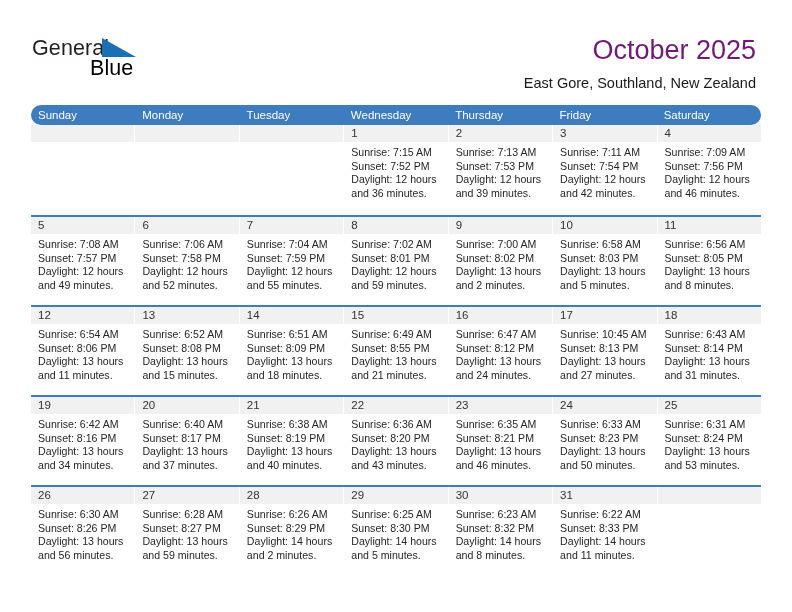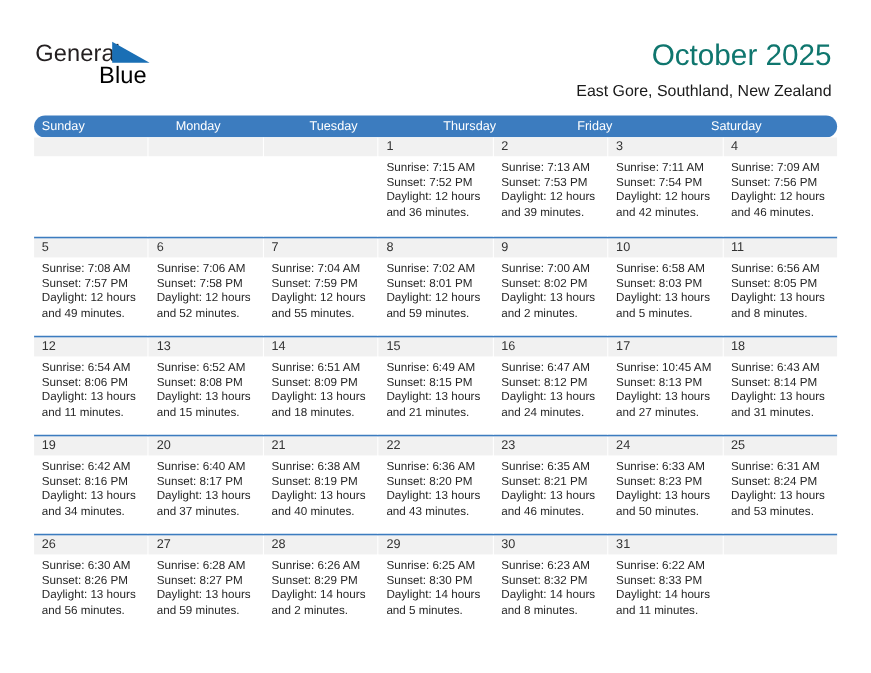--- a/index.html
+++ b/index.html
@@ -69,21 +69,21 @@
   .title-block {
     position: absolute;
     right: 36px;
     top: 34px;
     text-align: right;
   }
   .cal-title {
     font-size: 27px;
     line-height: 32px;
     font-weight: 400;
-    color: #0f766e;
+    color: #701a75;
     white-space: nowrap;
   }
   .cal-subtitle {
     margin-top: 8px;
     font-size: 14.5px;
     line-height: 18px;
     font-weight: 400;
     color: #1a1a1a;
     white-space: nowrap;
   }
@@ -182,20 +182,21 @@
     </div>
 
   </div>
 
   <div class="calendar">
 
     <div class="dow-row">
       <div class="dow">Sunday</div>
       <div class="dow">Monday</div>
       <div class="dow">Tuesday</div>
+      <div class="dow">Wednesday</div>
       <div class="dow">Thursday</div>
       <div class="dow">Friday</div>
       <div class="dow">Saturday</div>
     </div>
 
     <div id="weeks-container">
         <div class="week first">
           <div class="cell empty">
             <div class="cell-date"></div>
           </div>
@@ -332,21 +333,21 @@
               <div class="cell-line">Sunrise: 6:51 AM</div>
               <div class="cell-line">Sunset: 8:09 PM</div>
               <div class="cell-line">Daylight: 13 hours</div>
               <div class="cell-line">and 18 minutes.</div>
             </div>
           </div>
           <div class="cell">
             <div class="cell-date">15</div>
             <div class="cell-body">
               <div class="cell-line">Sunrise: 6:49 AM</div>
-              <div class="cell-line">Sunset: 8:15 PM</div>
+              <div class="cell-line">Sunset: 8:55 PM</div>
               <div class="cell-line">Daylight: 13 hours</div>
               <div class="cell-line">and 21 minutes.</div>
             </div>
           </div>
           <div class="cell">
             <div class="cell-date">16</div>
             <div class="cell-body">
               <div class="cell-line">Sunrise: 6:47 AM</div>
               <div class="cell-line">Sunset: 8:12 PM</div>
               <div class="cell-line">Daylight: 13 hours</div>

